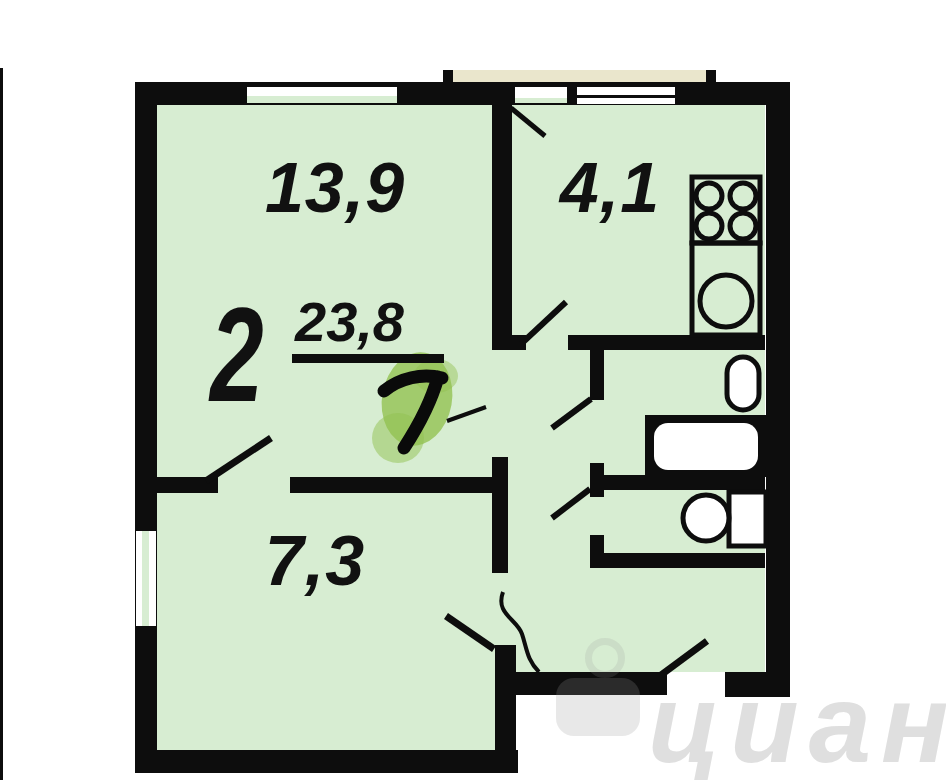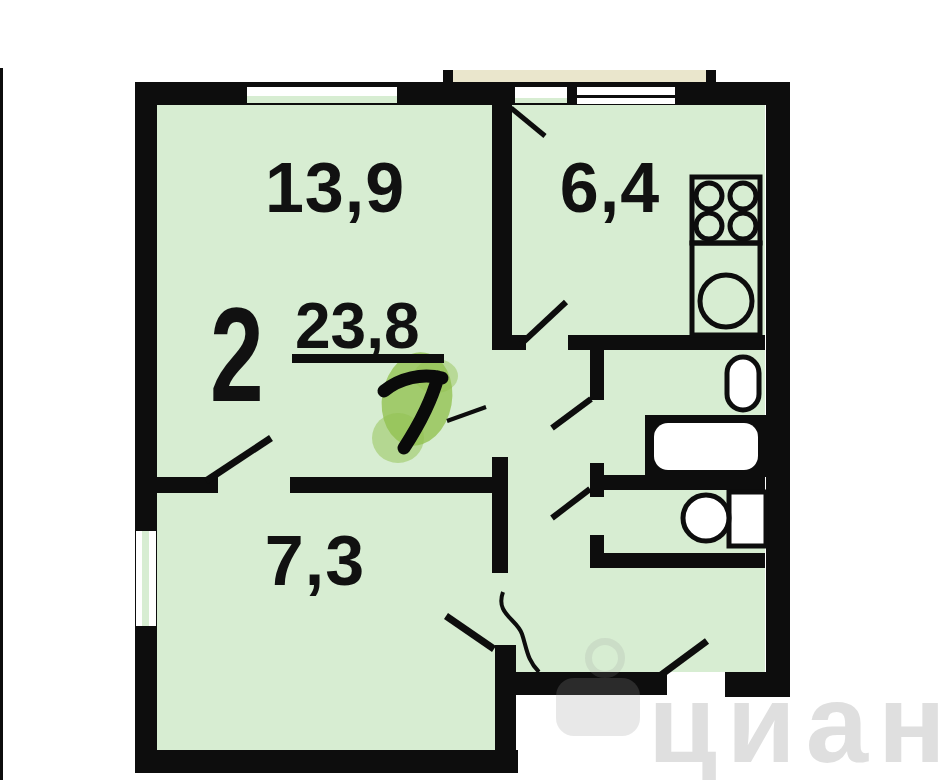--- a/index.html
+++ b/index.html
@@ -1,27 +1,27 @@
 <!DOCTYPE html>
 <html><head>
 <meta charset="utf-8">
 <style>
   html,body{margin:0;padding:0;background:#ffffff;}
   #stage{position:relative;width:946px;height:780px;overflow:hidden;
-         font-family:"Liberation Sans",sans-serif;background:#fff;
+         font-family:"Liberation Sans",sans-serif;background:#fff;font-style:italic;
          --floor:#d7edd2;--wall:#0d0d0d;--slab:#eae6cc;--hl:#92c24f;}
   .floor{position:absolute;background:var(--floor);}
   .wall{position:absolute;background:var(--wall);}
   .winw{position:absolute;background:#ffffff;}
   .wing{position:absolute;background:var(--floor);}
   .slab{position:absolute;background:var(--slab);}
   .lbl{position:absolute;color:#111;line-height:1;white-space:nowrap;}
   .area-num{font-size:70px;font-weight:700;letter-spacing:1px;width:200px;text-align:center;}
   .big-num{font-size:134px;font-weight:700;transform:scaleX(.72);transform-origin:left top;}
-  .frac{font-size:64px;font-weight:700;}
+  .frac{font-size:56px;font-weight:700;}
   svg{position:absolute;left:0;top:0;}
   .wm-text{position:absolute;left:648px;top:668px;font-size:112px;font-weight:700;
            letter-spacing:10px;color:rgba(150,150,150,0.30);line-height:1;}
   .wm-blob{position:absolute;left:556px;top:678px;width:84px;height:58px;border-radius:18px;
            background:rgba(150,150,150,0.22);}
   .wm-ring{position:absolute;left:585px;top:638px;width:26px;height:26px;border-radius:50%;
            border:7px solid rgba(150,150,150,0.18);}
 </style>
 </head>
 <body>
@@ -108,21 +108,21 @@
     <g fill="#92c24f">
       <ellipse cx="417" cy="399" rx="35" ry="47" opacity="0.78" transform="rotate(10 417 399)"></ellipse>
       <ellipse cx="398" cy="438" rx="26" ry="25" opacity="0.5"></ellipse>
       <ellipse cx="436" cy="376" rx="22" ry="17" opacity="0.45"></ellipse>
     </g>
     <path d="M384,391 C400,378 422,373 442,378 M438,377 C431,403 417,428 404,448" fill="none" stroke="#0a0a0a" stroke-width="13" stroke-linecap="round"></path>
     <line x1="447" y1="421" x2="486" y2="407" stroke="#0d0d0d" stroke-width="4"></line>
   </svg>
 
   <div class="lbl area-num" style="left:235px;top:153px;">13,9</div>
-  <div class="lbl area-num" style="left:510px;top:153px;">6,4</div>
+  <div class="lbl area-num" style="left:510px;top:153px;">4,1</div>
   <div class="lbl area-num" style="left:215px;top:526px;">7,3</div>
 
   <div class="lbl big-num" style="left:210px;top:288px;">2</div>
   <div class="lbl frac" style="left:295px;top:294px;">23,8</div>
   <div class="wall" style="left:292px;top:354px;width:152px;height:9px;"></div>
 
   <div class="wm-ring"></div>
   <div class="wm-blob"></div>
   <div class="wm-text">циан</div>
 

